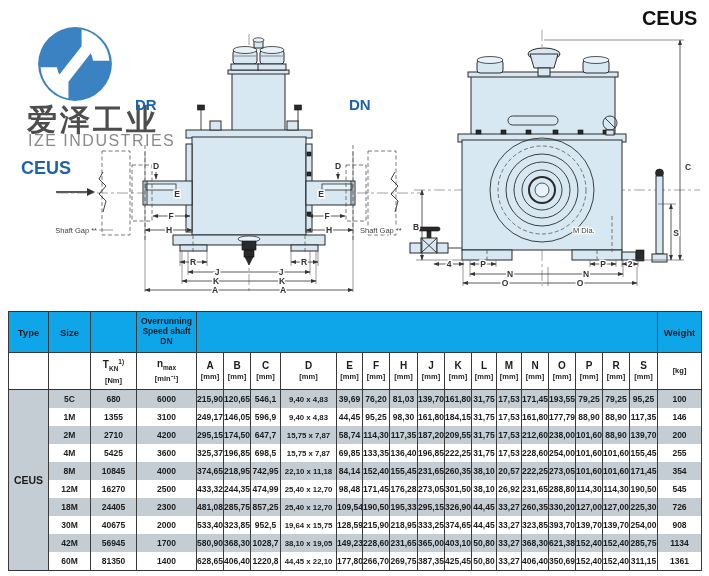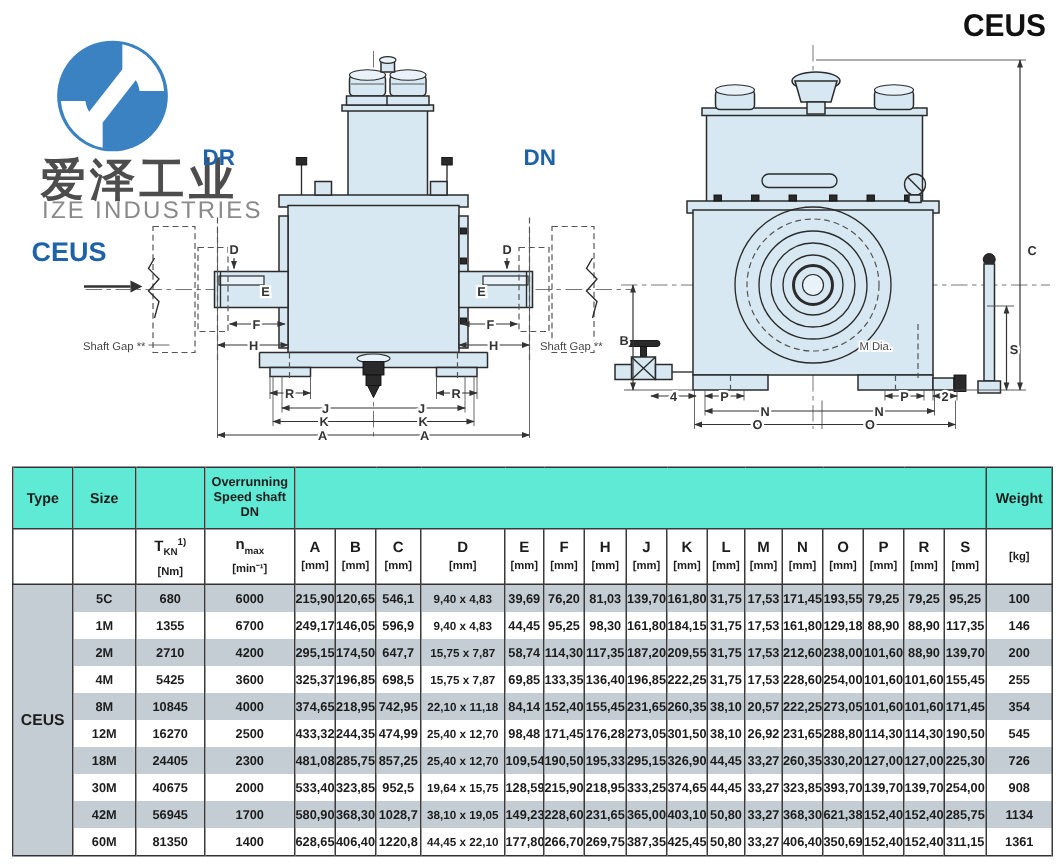--- a/index.html
+++ b/index.html
@@ -31,21 +31,21 @@
     paint-order:stroke;text-anchor:middle;}
   .gap-label{font-size:7.5px;fill:#444;stroke:#fff;stroke-width:2.5px;paint-order:stroke;}
   .blue-label{font-size:15px;font-weight:bold;fill:#1e63a8;}
 
   
   .dim-table{position:absolute;left:8px;top:311px;border-collapse:collapse;table-layout:fixed;
     width:693px;border:1.5px solid #333;}
   .dim-table th,.dim-table td{border-left:1px solid #3a3a3a;border-right:1px solid #3a3a3a;
     text-align:center;vertical-align:middle;font-weight:bold;color:#1c1c1c;padding:0;
     white-space:nowrap;overflow:hidden;}
-  .h1 th{background:#5eead4;height:40px;font-size:9.5px;border-bottom:1px solid #3a3a3a;}
+  .h1 th{background:#0ea5e9;height:40px;font-size:9.5px;border-bottom:1px solid #3a3a3a;}
   .h1 th.overrun{font-size:8.5px;line-height:1.15;white-space:normal;}
   .h2 th{background:#fff;height:36px;border-bottom:1.5px solid #333;}
   .sym{display:block;font-size:10px;line-height:12px;}
   .sym sub{font-size:6.5px;}
   .sym sup{font-size:6.5px;}
   .unit{display:block;font-size:7.5px;line-height:10px;}
   .dim-table tbody td{height:18px;font-size:8.5px;background:#fff;}
   .dim-table tbody tr.stripe td{background:#c3cdd3;}
   .dim-table tbody td.type-cell{background:#fff;font-size:10.5px;}
   .dim-table tbody td.d-col{font-size:7.8px;}
@@ -469,34 +469,34 @@
           <td>171,45</td>
           <td>193,55</td>
           <td>79,25</td>
           <td>79,25</td>
           <td>95,25</td>
           <td>100</td>
         </tr>
         <tr>
           <td>1M</td>
           <td>1355</td>
-          <td>6700</td>
+          <td>3100</td>
           <td>249,17</td>
           <td>146,05</td>
           <td>596,9</td>
           <td class="d-col">9,40 x 4,83</td>
           <td>44,45</td>
           <td>95,25</td>
           <td>98,30</td>
           <td>161,80</td>
           <td>184,15</td>
           <td>31,75</td>
           <td>17,53</td>
           <td>161,80</td>
-          <td>129,18</td>
+          <td>177,79</td>
           <td>88,90</td>
           <td>88,90</td>
           <td>117,35</td>
           <td>146</td>
         </tr>
         <tr class="stripe">
           <td>2M</td>
           <td>2710</td>
           <td>4200</td>
           <td>295,15</td>

